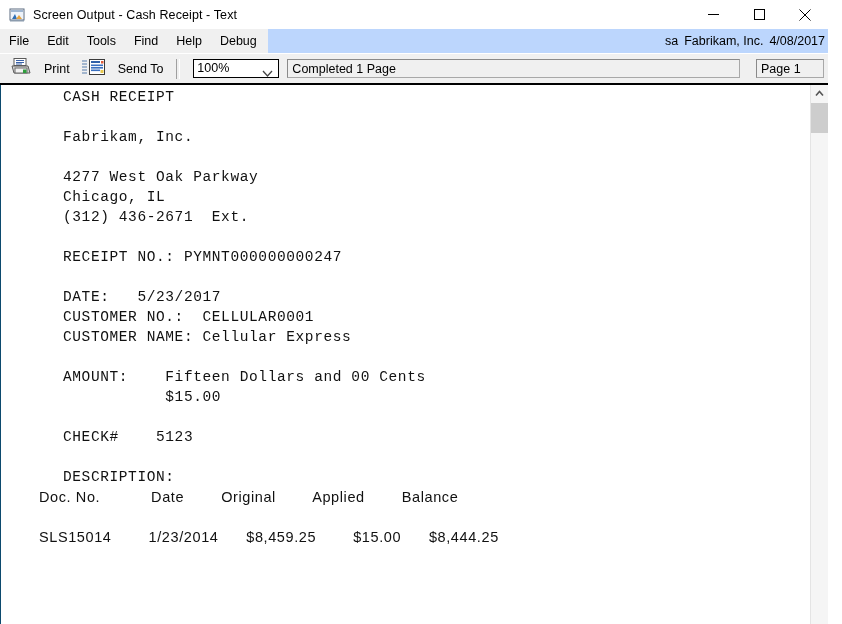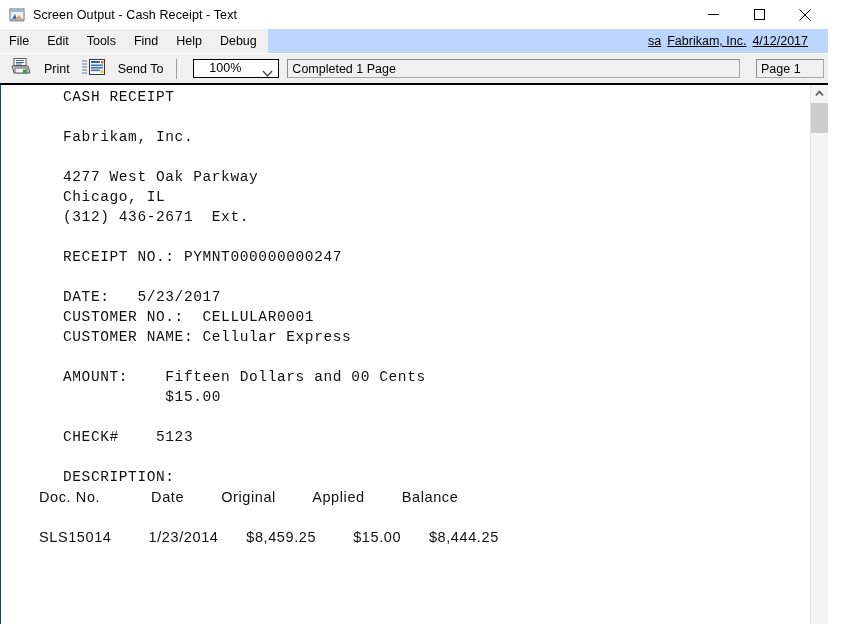--- a/index.html
+++ b/index.html
@@ -93,23 +93,22 @@
   }
   .menu-status {
     flex: 1 1 auto;
     background: #bcd6fd;
     background-image:
       radial-gradient(rgba(110,150,215,0.55) 0.5px, transparent 0.6px);
     background-size: 4px 4px;
     display: flex;
     align-items: center;
     justify-content: flex-end;
-    padding-right: 20px;
+    padding-right: 3px;
     margin-left: 2px;
-    text-decoration: underline;
   }
   .menu-status span {
     font-size: 12.5px;
     color: #000;
     white-space: nowrap;
   }
   .menu-status .sep { display: inline-block; width: 6px; }
 
   
   .toolbar {
@@ -157,21 +156,20 @@
     align-items: center;
     position: relative;
     margin-left: 6px;
     flex: 0 0 auto;
   }
   .zoom-select .val {
     font-size: 12.5px;
     color: #000;
     padding-left: 3px;
     line-height: 17px;
-    margin-left: 12px;
   }
   .zoom-select .chev {
     position: absolute;
     right: 5px;
     top: 4px;
   }
   .status-field {
     flex: 1 1 auto;
     height: 19px;
     box-sizing: border-box;
@@ -327,21 +325,21 @@
       <div class="menu-item">Tools</div>
       <div class="menu-item">Find</div>
       <div class="menu-item">Help</div>
       <div class="menu-item">Debug</div>
     </div>
     <div class="menu-status">
       <span>sa</span>
       <span class="sep"></span>
       <span>Fabrikam, Inc.</span>
       <span class="sep"></span>
-      <span>4/12/2017</span>
+      <span>4/08/2017</span>
     </div>
   </div>
 
   <div class="toolbar">
     <div class="tb-btn">
       <span>
         <svg width="22" height="20" viewBox="0 0 22 20">
           <rect x="4" y="1.5" width="12" height="7" fill="#ffffff" stroke="#5a5a5a" stroke-width="1"></rect>
           <line x1="6" y1="3.5" x2="14" y2="3.5" stroke="#3a62a8" stroke-width="1"></line>
           <line x1="6" y1="5.5" x2="14" y2="5.5" stroke="#3a62a8" stroke-width="1"></line>

